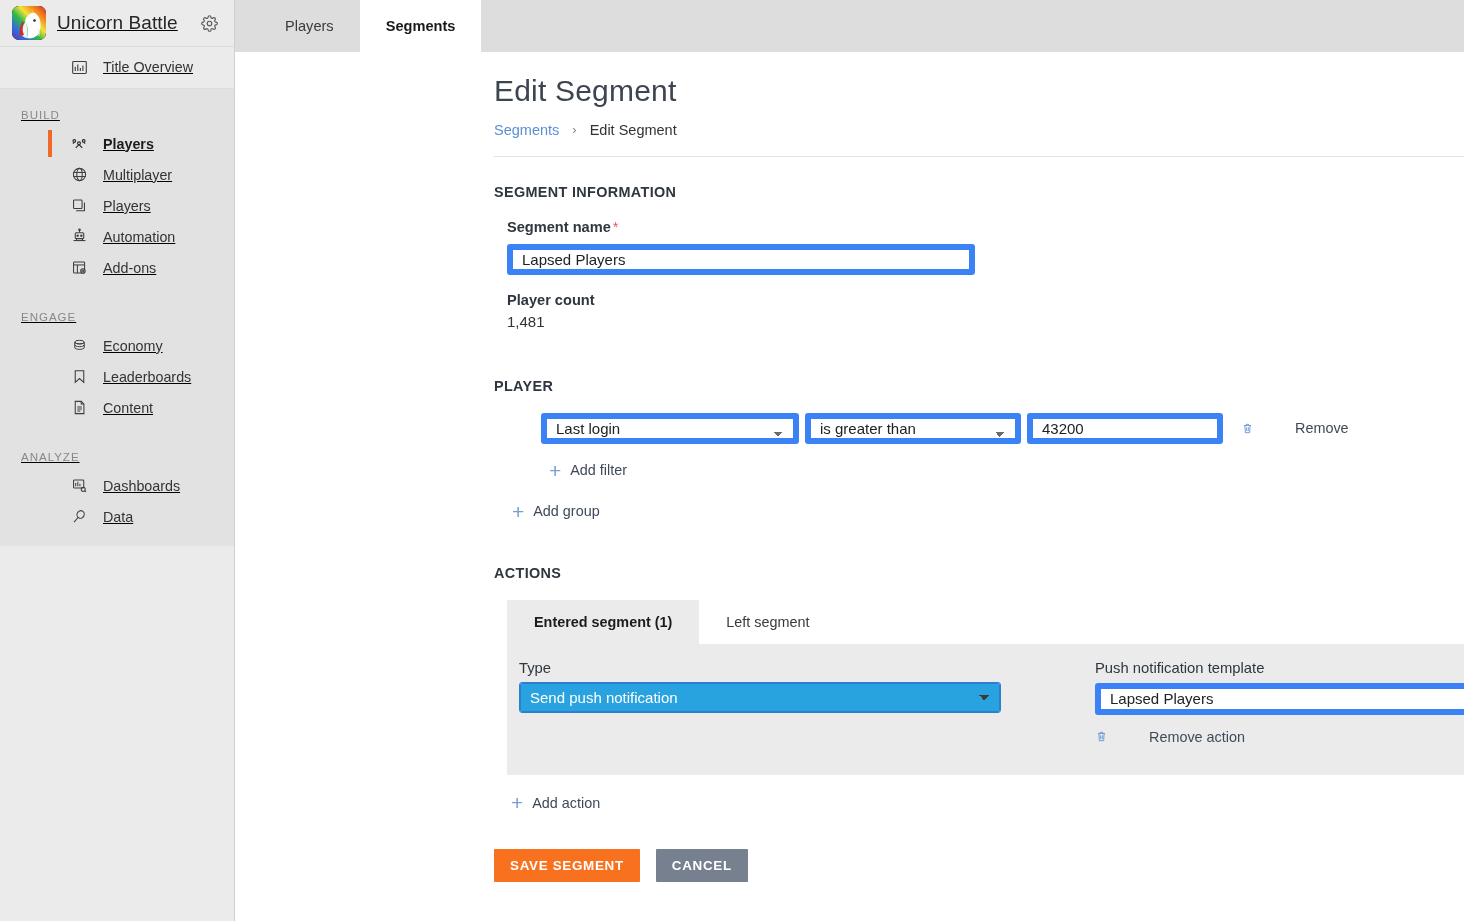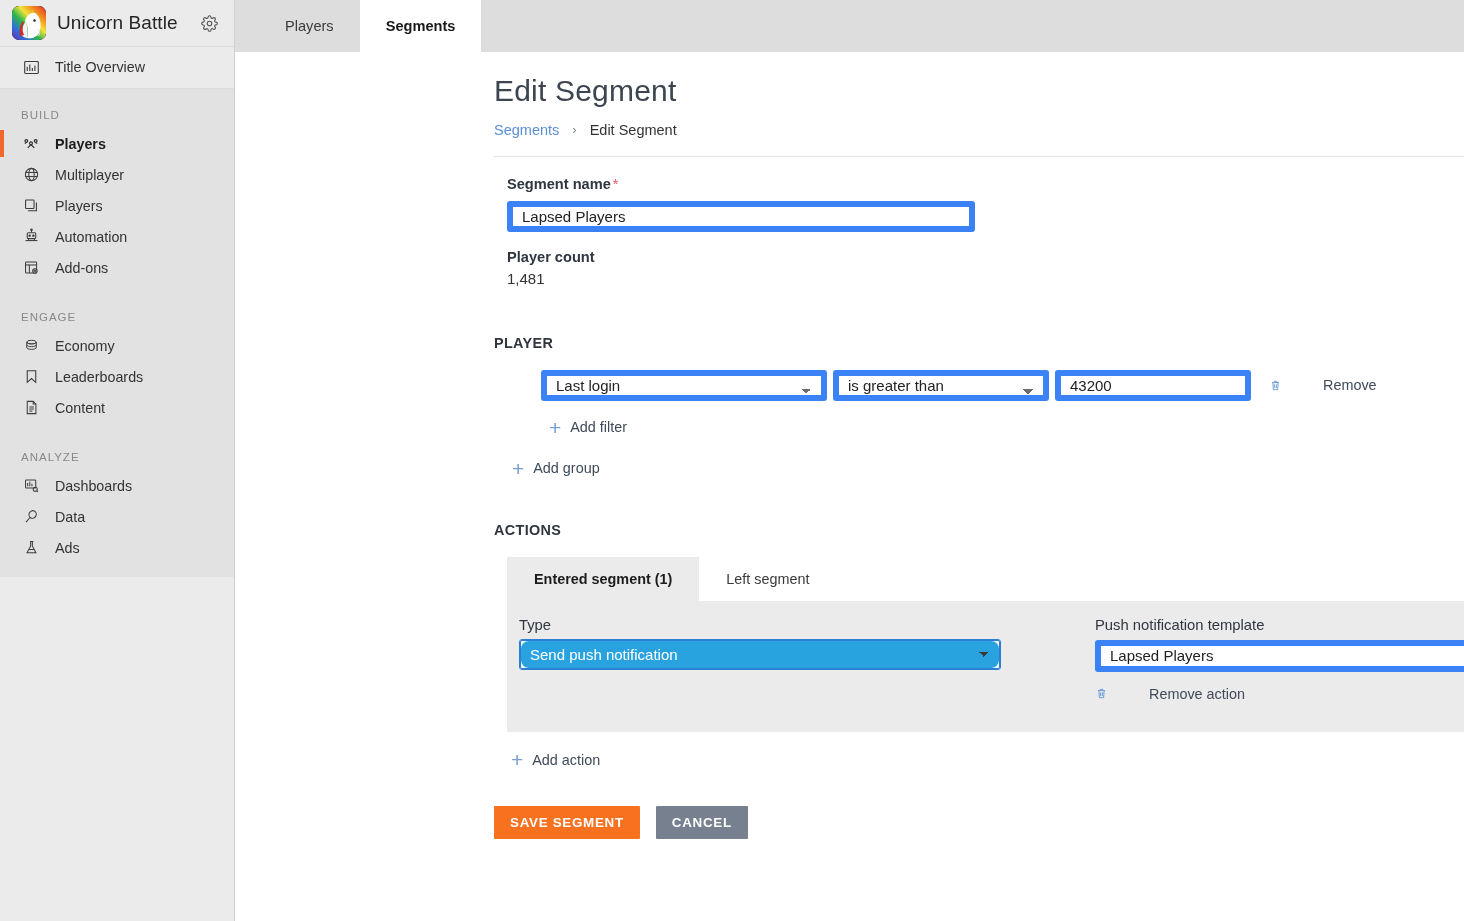--- a/index.html
+++ b/index.html
@@ -14,20 +14,21 @@
 
   #app { display: flex; width: 1464px; height: 921px; }
 
   
   #sidebar {
     width: 235px; height: 921px;
     background: #ebebeb;
     border-right: 1px solid #d0d0d0;
     flex: 0 0 235px;
     position: relative;
+    text-decoration: underline;
   }
   .brand {
     height: 47px;
     display: flex; align-items: center;
     padding: 0 8px 0 12px;
     background: #ebebeb;
     border-bottom: 1px solid #dcdcdc;
   }
   .brand-logo {
     width: 34px; height: 34px;
@@ -68,20 +69,21 @@
     text-transform: uppercase;
   }
   .nav-item {
     display: flex; align-items: center;
     height: 31px;
     padding-left: 21px;
     position: relative;
     color: #333;
     font-size: 14.3px;
     cursor: pointer;
+    margin-left: 48px;
   }
   .nav-item .ico {
     width: 20px; height: 20px;
     display: inline-flex; align-items: center; justify-content: center;
     margin-right: 14px;
     flex: 0 0 20px;
     color: #3c3c3c;
   }
   .nav-item.active { font-weight: bold; color: #1c1c1c; }
   .nav-item.active::before {
@@ -226,21 +228,21 @@
   .sel-focus {
     border: 1px solid #2a7fd4 !important;
     box-shadow: 0 0 0 1px #2a7fd4 inset;
     padding: 1px;
     border-radius: 3px;
     background: #fff;
     display: inline-block;
   }
   .sel-focus select {
     border: none !important;
-    border-radius: 8px;
+    border-radius: 0;
     background-color: #29a3e0;
     color: #ffffff;
     height: 27px;
     background-image:
       linear-gradient(45deg, transparent 50%, #3a3a3a 50%),
       linear-gradient(135deg, #3a3a3a 50%, transparent 50%);
     background-position:
       calc(100% - 15px) 11px,
       calc(100% - 10px) 11px;
     background-size: 5px 5px, 5px 5px;
@@ -441,30 +443,20 @@
       <div class="nav-item">
         <span class="ico">
           <svg width="17" height="17" viewBox="0 0 20 20" fill="none" stroke="#3c3c3c" stroke-width="1.25">
             <ellipse cx="11.3" cy="7.6" rx="4.2" ry="4.6" transform="rotate(25 11.3 7.6)"></ellipse>
             <line x1="8.2" y1="11.2" x2="3.6" y2="16.6"></line>
           </svg>
         </span>
         <span>Data</span>
       </div>
 
-      <div class="nav-item">
-        <span class="ico">
-          <svg width="17" height="17" viewBox="0 0 20 20" fill="none" stroke="#3c3c3c" stroke-width="1.2">
-            <path d="M8.3 3 L12.3 3"></path>
-            <path d="M9 3 L9 8.2 L4.8 16.2 L15.2 16.2 L11 8.2 L11 3"></path>
-            <line x1="7.2" y1="12.4" x2="12.9" y2="12.4"></line>
-          </svg>
-        </span>
-        <span>Ads</span>
-      </div>
     </div>
 
     <div class="nav-rest"></div>
   </div>
 
   <div id="main">
 
     <div class="tabbar">
       <div class="tab" style="margin-left:24px">
         <span>Players</span>
@@ -479,34 +471,35 @@
       <div class="breadcrumb">
         <a>Segments</a>
         <span class="sep">›</span>
         <span>Edit Segment</span>
       </div>
       <div class="head-rule"></div>
     </div>
 
     <div class="content">
 
+      <div class="section-title" style="margin-top:27px">SEGMENT INFORMATION</div>
 
       <div style="margin-top:19px; margin-left:13px">
         <div class="field-label">
           <span>Segment name</span><span class="req">*</span>
         </div>
         <input class="txt" type="text" style="width: 468px; margin-top: 9px;" value="Lapsed Players">
         <div class="field-label" style="margin-top:17px">Player count</div>
         <div class="static-val" style="margin-top:5px">1,481</div>
       </div>
 
       <div class="section-title" style="margin-top:48px">PLAYER</div>
 
       <div style="margin-top:19px; margin-left:47px; display:flex; align-items:center;">
-        <select class="sel" style="width:286px">
+        <select class="sel" style="width:258px">
           <option>Last login</option>
         </select>
         <select class="sel" style="width:216px; margin-left:6px">
           <option>is greater than</option>
         </select>
         <input class="txt" type="text" style="width: 196px; margin-left: 6px;" value="43200">
         <span class="link-remove" style="margin-left:18px">
           <span class="trash">
             <svg width="13" height="13" viewBox="0 0 20 20" fill="none" stroke="#5b8fd6" stroke-width="1.3">
               <path d="M4.5 5.5 L15.5 5.5"></path>

